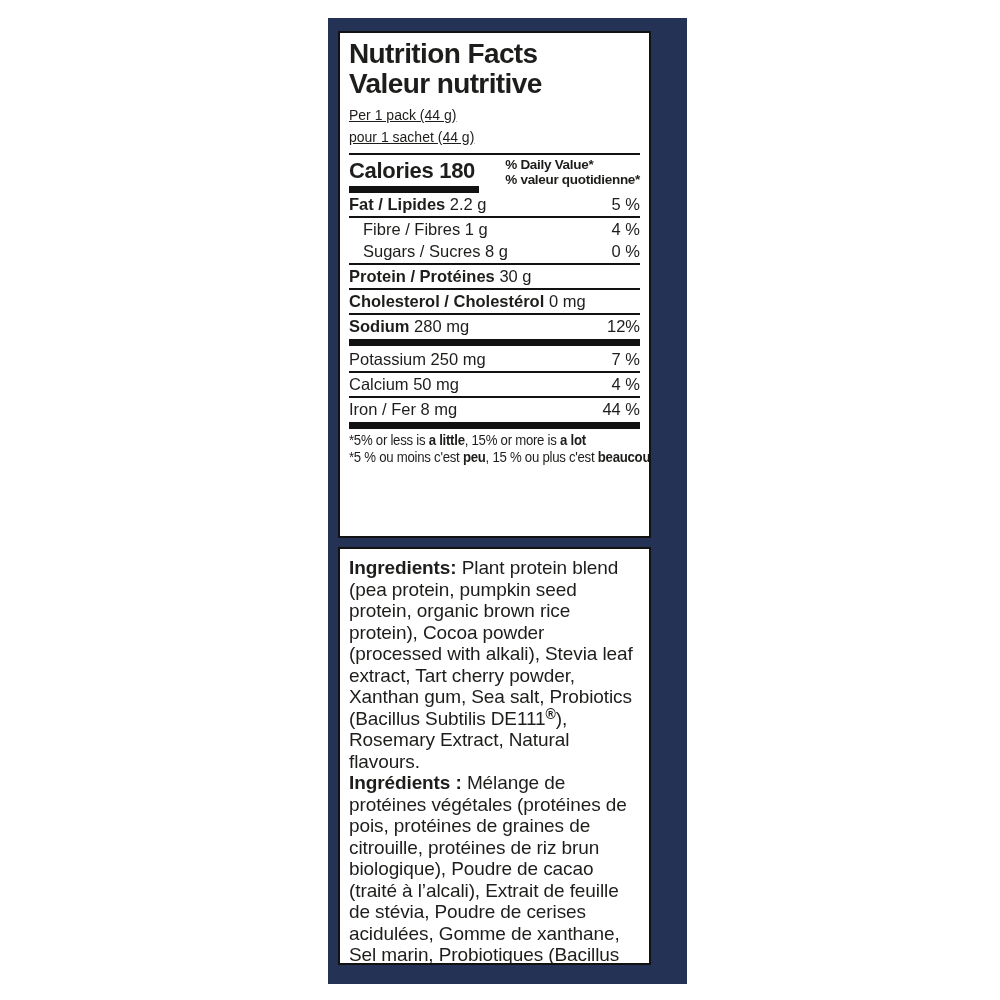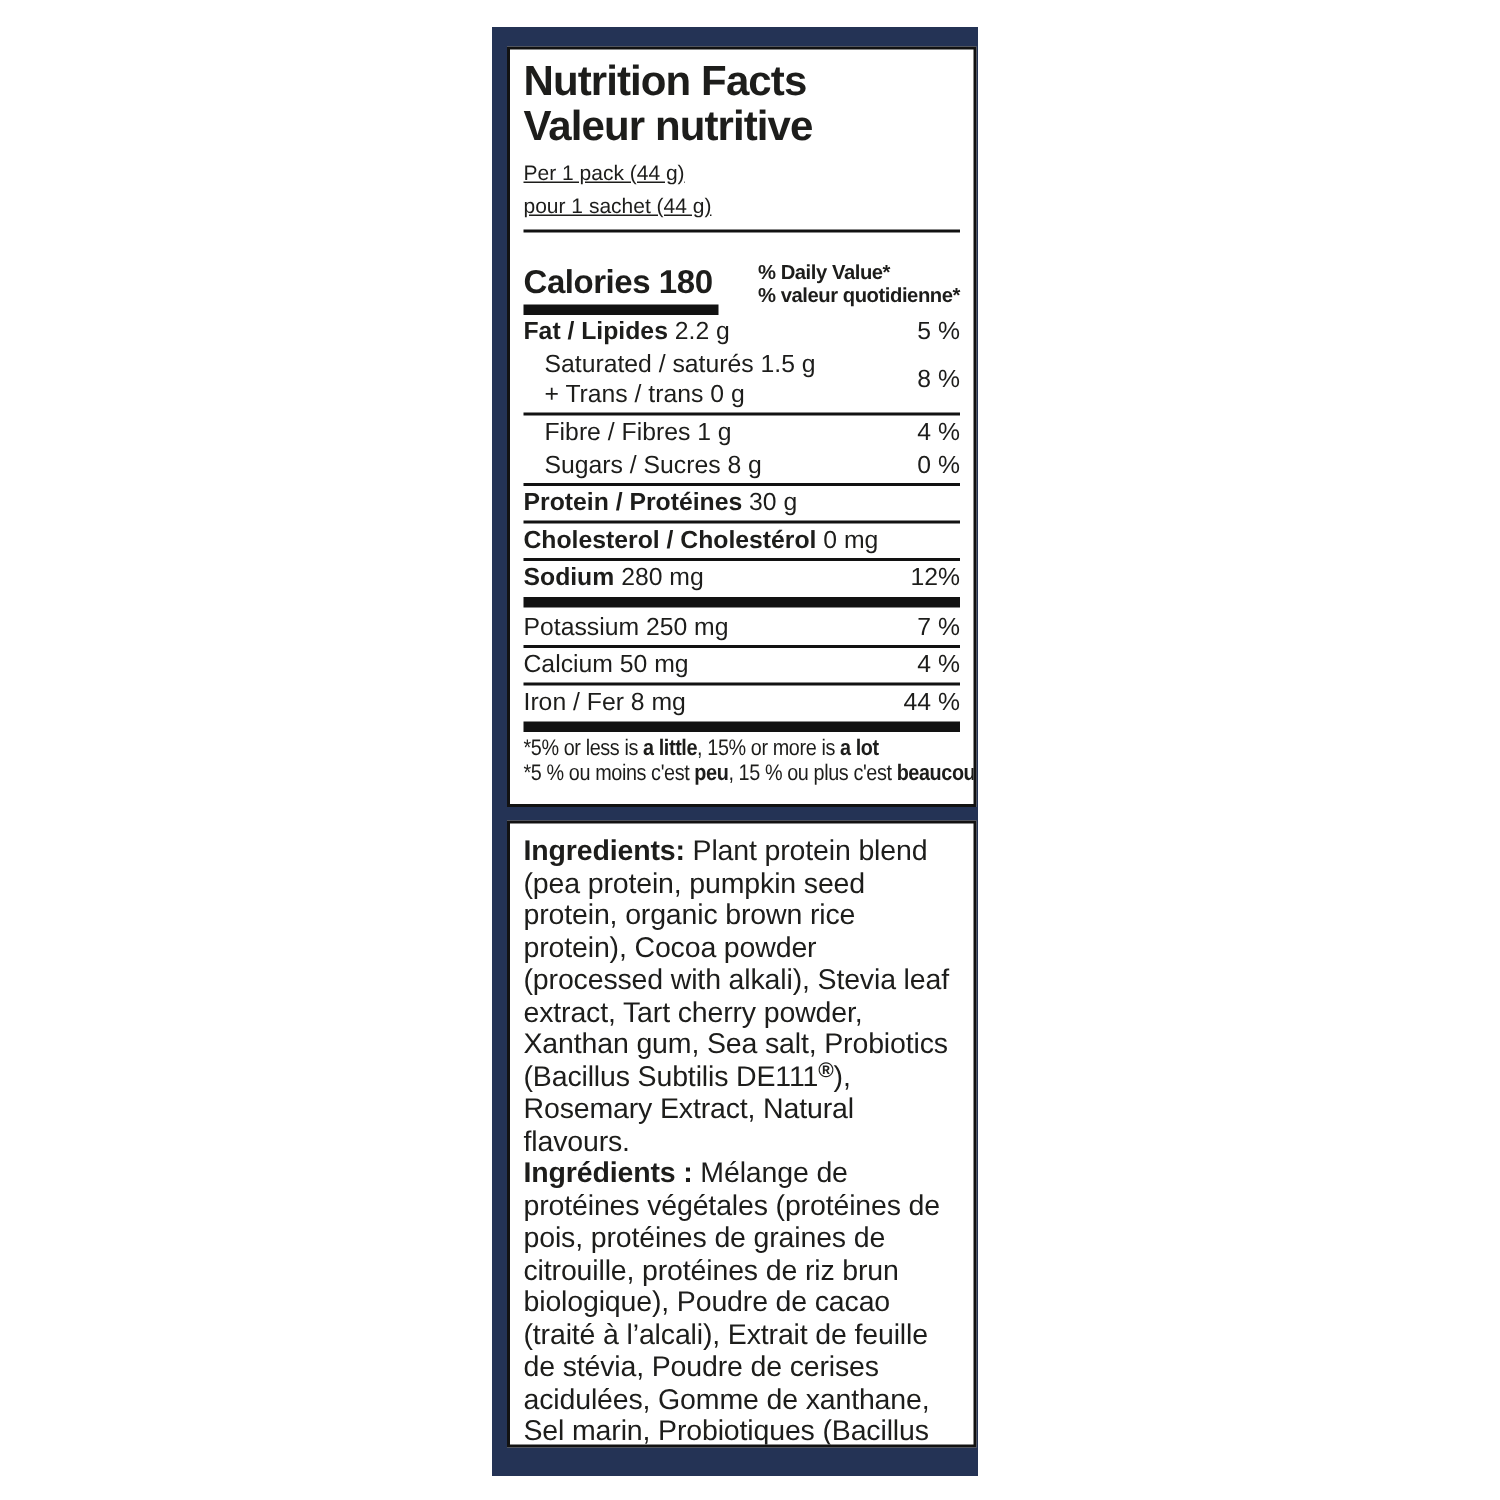--- a/index.html
+++ b/index.html
@@ -1,35 +1,35 @@
 <!DOCTYPE html>
 <html style="--navy: #243355; --ink: #1d1d1b;"><head>
 <meta charset="utf-8">
 <style>
   * { margin: 0; padding: 0; box-sizing: border-box; }
   html, body { width: 1000px; height: 1000px; background: #ffffff;
     font-family: "Liberation Sans", "DejaVu Sans", sans-serif; color: var(--ink, #1d1d1b); }
   .stage { position: relative; width: 1000px; height: 1000px; }
 
-  .navy-panel { position: absolute; left: 328px; top: 18px; width: 324px; height: 966px;
+  .navy-panel { position: absolute; left: 328px; top: 18px; width: 359px; height: 966px;
     background: var(--navy, #243355); }
 
   .white-box { position: absolute; left: 10px; width: 313px; background: #ffffff;
     border: 2px solid #121212; overflow: hidden; }
   .nfp { top: 13px; height: 507px; padding: 6px 9px 4px 9px; }
   .ingp { top: 529px; height: 418px; padding: 8px 9px; }
 
   .title { font-size: 28px; font-weight: bold; line-height: 30px; letter-spacing: -0.6px; }
   .serving { font-size: 14px; line-height: 22px; text-decoration: underline; }
   .serving-block { margin-top: 5px; }
 
   .rule { border-top: 2px solid #121212; margin-top: 5px; }
   .group-rule { border-top: 2px solid #121212; margin-top: 1px; }
 
-  .calories-row { display: flex; justify-content: space-between; align-items: flex-start; margin-top: 20px; }
+  .calories-row { display: flex; justify-content: space-between; align-items: flex-start; margin-top: 3px; }
   .calories { font-size: 22px; font-weight: bold; letter-spacing: -0.3px; }
   .dv-header { text-align: left; font-size: 13.5px; font-weight: bold; line-height: 14.5px; letter-spacing: -0.3px; }
   .cal-bar { width: 130px; height: 7px; background: #121212; margin-top: 2px; }
 
   .row { display: flex; justify-content: space-between; align-items: flex-start;
     font-size: 16.5px; line-height: 20px; padding: 1px 0; }
   .row .lbl { white-space: nowrap; }
   .row .dv { white-space: nowrap; text-align: right; }
   .row.centered { align-items: center; }
   .sub { padding-left: 14px; }
@@ -70,27 +70,20 @@
           <div>% Daily Value*</div>
           <div>% valeur quotidienne*</div>
         </div>
       </div>
 
       <div class="row">
         <div class="lbl"><b>Fat / Lipides</b><span> 2.2 g</span></div>
         <div class="dv">5 %</div>
       </div>
 
-      <div class="row centered">
-        <div class="lbl sub">
-          <div>Saturated / saturés 1.5 g</div>
-          <div>+ Trans / trans 0 g</div>
-        </div>
-        <div class="dv">8 %</div>
-      </div>
 
       <div class="group-rule"></div>
 
 
       <div class="row">
         <div class="lbl sub">Fibre / Fibres 1 g</div>
         <div class="dv">4 %</div>
       </div>
 
       <div class="row">

